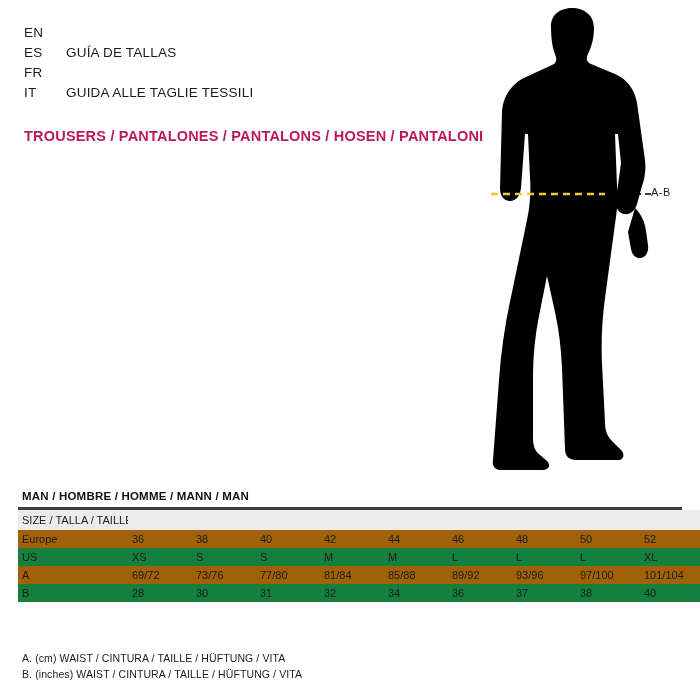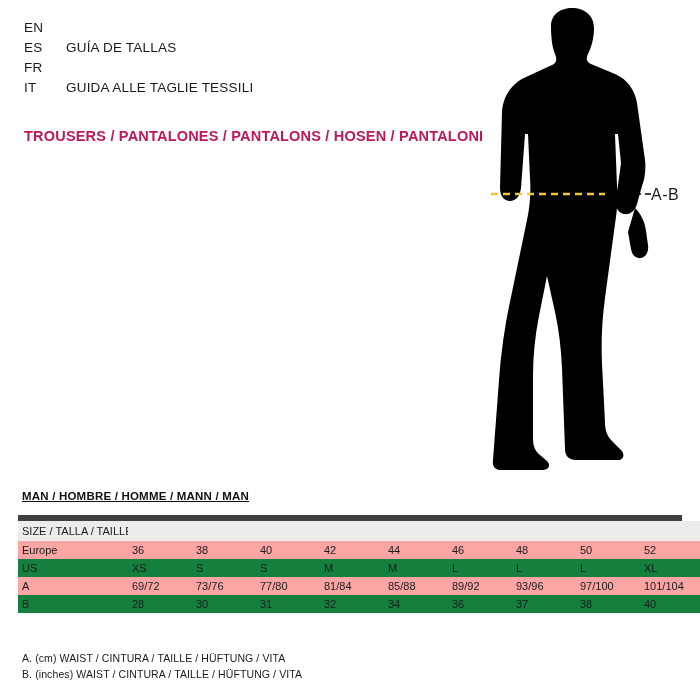--- a/index.html
+++ b/index.html
@@ -23,21 +23,21 @@
 
   
   .lang-block {
     position: absolute;
     left: 24px;
     top: 20px;
     width: 430px;
   }
   .lang-row {
     display: flex;
-    align-items: flex-start;
+    align-items: flex-end;
     height: 20px;
     font-size: 13.5px;
     letter-spacing: 0.2px;
   }
   .lang-code {
     width: 42px;
     flex: 0 0 42px;
     font-size: 13.5px;
     color: #1b1b1b;
   }
@@ -62,40 +62,39 @@
     top: 8px;
     width: 235px;
     height: 465px;
   }
   .figure-wrap svg { display: block; }
 
   .ab-label {
     position: absolute;
     left: 196px;
     top: 178px;
-    font-size: 16px;
+    font-size: 11px;
     color: #1b1b1b;
     letter-spacing: 0.5px;
   }
 
   
   .table-section {
     position: absolute;
     left: 18px;
     top: 487px;
     width: 664px;
   }
   .man-title {
     font-size: 11.5px;
     font-weight: bold;
     letter-spacing: 0.2px;
-    padding: 3px 4px 13px 4px;
+    padding: 3px 4px 5px 4px;
     color: #111;
-    border-bottom: 6px solid #404040;
-    text-decoration: underline;
+    border-bottom: 3px solid #404040;
   }
   table.size-table {
     border-collapse: collapse;
     width: 664px;
     table-layout: fixed;
     font-size: 11px;
   }
   table.size-table td {
     padding: 3px 4px;
     vertical-align: middle;
@@ -104,21 +103,21 @@
   }
   tr.head-row td {
     background: #ececec;
     font-weight: normal;
     font-size: 11px;
     color: #1b1b1b;
     padding-top: 4px;
     padding-bottom: 4px;
   }
   tr.shade td { background: #15803d; }
-  tr.plain td { background: #fca5a5; }
+  tr.plain td { background: #a16207; }
   td.label-col { width: 102px; }
   td.val { width: 56px; }
 
   
   .footnotes {
     position: absolute;
     left: 22px;
     top: 650px;
     width: 500px;
   }

